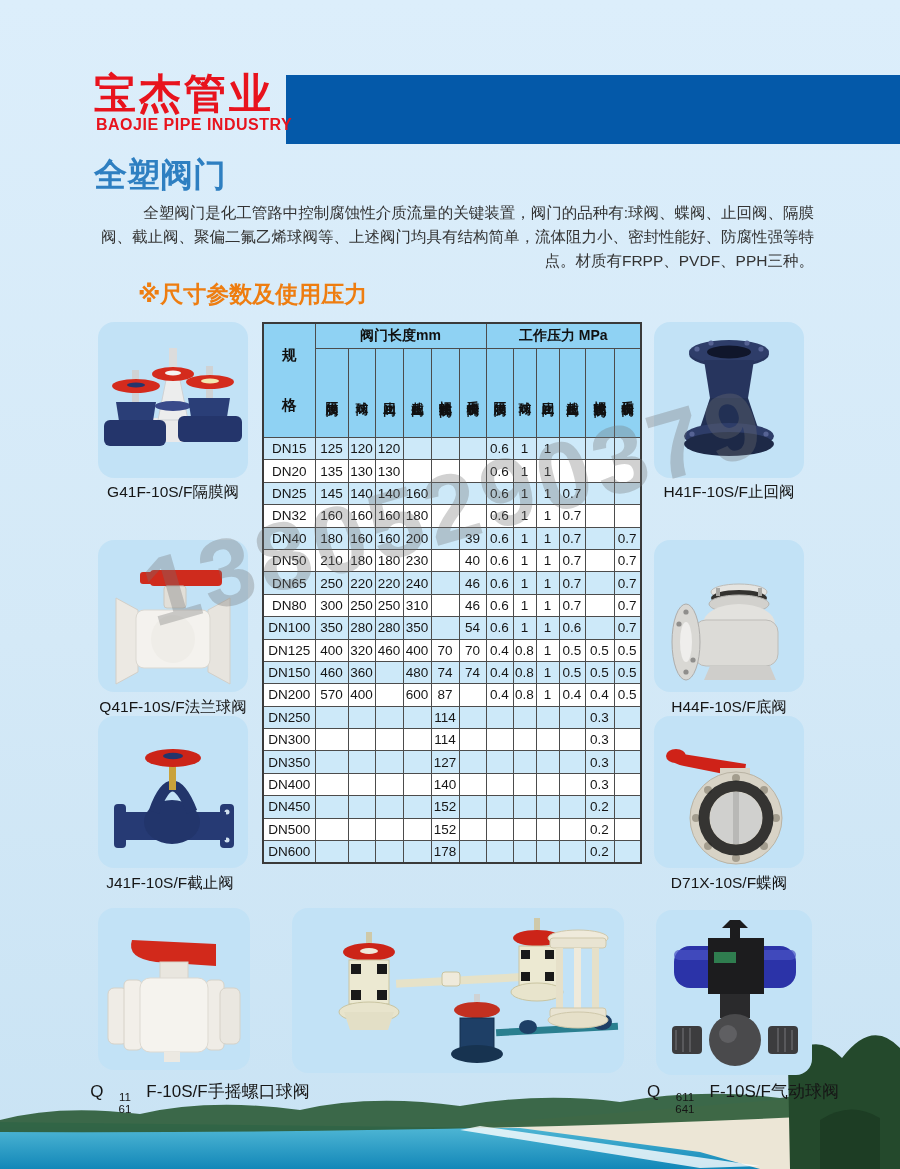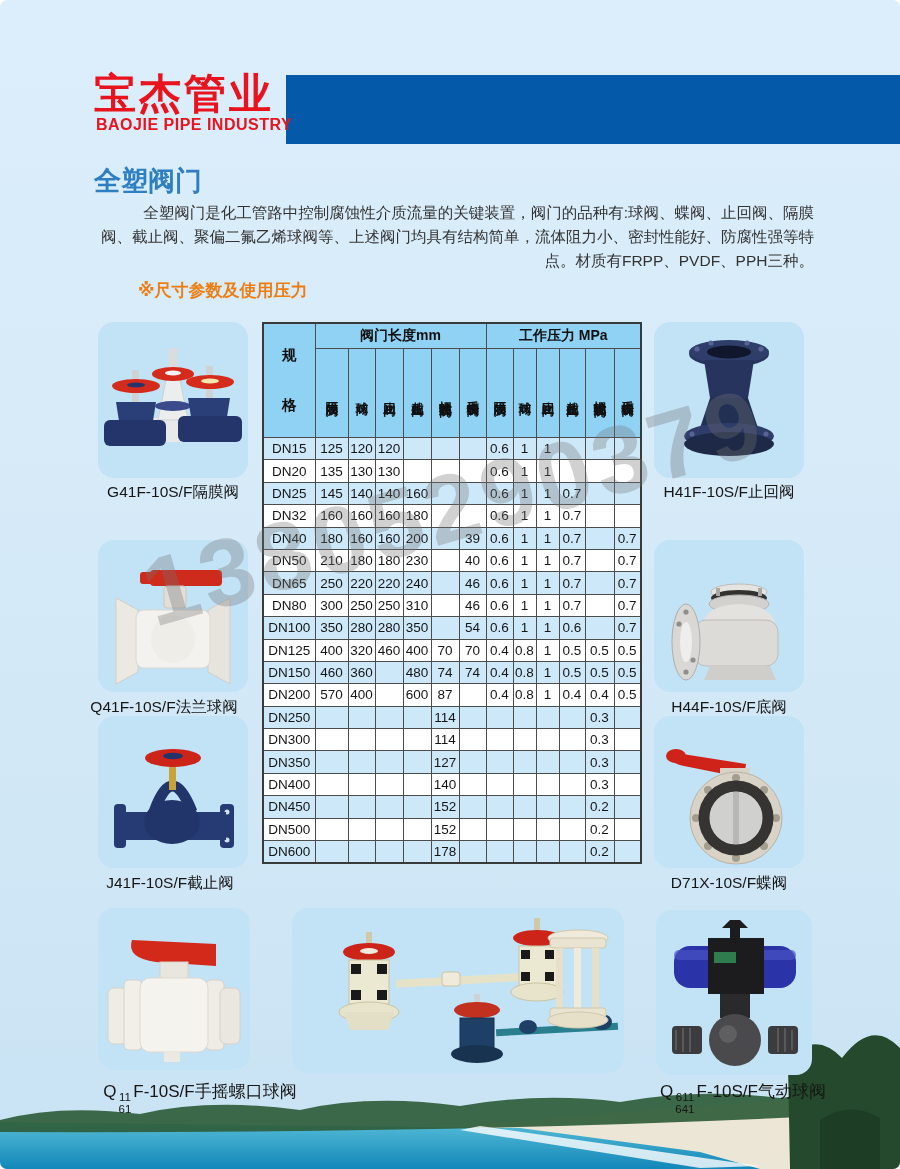--- a/index.html
+++ b/index.html
@@ -1,32 +1,32 @@
 <!DOCTYPE html>
 <html><head>
 <meta charset="utf-8">
 <style>
   html,body{margin:0;padding:0;}
   .page{position:relative;width:900px;height:1169px;overflow:hidden;
     background:linear-gradient(180deg,#dceefb 0%,#d4e9f7 55%,#c9e3f4 100%);
-    font-family:"Liberation Sans","DejaVu Sans",sans-serif;border-radius:7px;}
+    font-family:"Liberation Sans","DejaVu Sans",sans-serif;}
   
   .logo-cn{position:absolute;left:94px;top:66px;font-size:42px;font-weight:800;color:#e8131d;letter-spacing:3px;z-index:3;}
   .logo-en{position:absolute;left:96px;top:116px;font-size:16px;font-weight:700;color:#e8131d;letter-spacing:.5px;z-index:3;}
   .banner{position:absolute;left:286px;top:75px;width:614px;height:69px;background:#0459a9;z-index:2;}
   
-  .title{position:absolute;left:94px;top:163px;font-size:27px;font-weight:700;color:#2e7fc1;z-index:3;}
+  .title{position:absolute;left:94px;top:153px;font-size:33px;font-weight:700;color:#2e7fc1;z-index:3;}
   .intro{position:absolute;left:94px;top:201px;width:720px;font-size:15.5px;color:#333;line-height:1.55;text-indent:2em;margin:0;z-index:3;text-align:right;}
-  .subtitle{position:absolute;left:138px;top:279px;font-size:17px;font-weight:700;color:#ee7d10;z-index:3;}
+  .subtitle{position:absolute;left:138px;top:279px;font-size:23px;font-weight:700;color:#ee7d10;z-index:3;}
   
   .card{position:absolute;background:#c2e2f6;border-radius:16px;z-index:2;}
   .card svg{display:block;width:100%;height:100%;}
   .caption{position:absolute;font-size:15.5px;color:#161616;text-align:center;white-space:nowrap;z-index:3;}
   .caption-b{position:absolute;font-size:17px;color:#161616;text-align:center;white-space:nowrap;z-index:3;}
-  .code-stack{display:inline-flex;flex-direction:column;font-size:11.5px;line-height:1.05;vertical-align:-4px;margin:0 2px;font-weight:400;}
+  .code-stack{display:inline-flex;flex-direction:column;font-size:11.5px;line-height:1.05;vertical-align:-4px;margin:0 15px;font-weight:400;}
   
   .table-wrap{position:absolute;left:262px;top:322px;z-index:2;}
   #spec-table{border-collapse:collapse;table-layout:fixed;background:#fff;border:2px solid #3a3a3a;}
   #spec-table th,#spec-table td{border:1px solid #4c4c4c;padding:0;}
   .group-h{height:24px;font-size:14px;font-weight:700;background:#8fd2f3;color:#111;text-align:center;}
   .spec-h{background:#8fd2f3;font-size:14.5px;font-weight:700;white-space:pre-line;line-height:3.4;color:#111;text-align:center;}
   .vert{background:#8fd2f3;writing-mode:vertical-rl;text-orientation:upright;font-size:12.5px;font-weight:700;
         height:88px;letter-spacing:1px;color:#111;padding:4px 0;text-align:center;}
   #spec-table tbody td{height:21.4px;font-size:13.5px;color:#151515;text-align:center;}
   #spec-table tr.blue td{background:#cde9f9;}
@@ -78,21 +78,21 @@
     <svg viewBox="0 0 150 152">
       <rect x="52" y="30" width="72" height="16" rx="4" fill="#cf2b1d"></rect>
       <rect x="42" y="32" width="16" height="12" rx="3" fill="#cf2b1d"></rect>
       <rect x="66" y="46" width="22" height="22" rx="3" fill="#e2dfd8" stroke="#cbc8c0"></rect>
       <path d="M18 58 L40 70 L40 132 L18 144 Z" fill="#ece9e3" stroke="#d2cfc8"></path>
       <path d="M132 58 L110 70 L110 132 L132 144 Z" fill="#e7e4de" stroke="#d2cfc8"></path>
       <rect x="38" y="70" width="74" height="58" rx="8" fill="#f4f2ee" stroke="#dbd8d1"></rect>
       <ellipse cx="75" cy="99" rx="22" ry="24" fill="#efede8"></ellipse>
     </svg>
   </div>
-  <div class="caption" style="left:54px;top:697px;width:220px;">Q41F-10S/F法兰球阀</div>
+  <div class="caption" style="left:63px;top:697px;width:220px;">Q41F-10S/F法兰球阀</div>
 
   <div class="card" style="left:98px;top:716px;width:150px;height:152px;">
     <svg viewBox="0 0 150 152">
       <rect x="16" y="88" width="12" height="44" rx="4" fill="#263a74"></rect>
       <rect x="122" y="88" width="14" height="44" rx="4" fill="#263a74"></rect>
       <circle cx="129" cy="96" r="2.5" fill="#cfe0ee"></circle>
         <circle cx="129" cy="124" r="2.5" fill="#cfe0ee"></circle>
       <rect x="24" y="96" width="104" height="28" fill="#263a74"></rect>
       <ellipse cx="74" cy="106" rx="28" ry="22" fill="#22356b"></ellipse>
       <path d="M56 96 Q74 44 94 96" fill="none" stroke="#22356b" stroke-width="11"></path>

